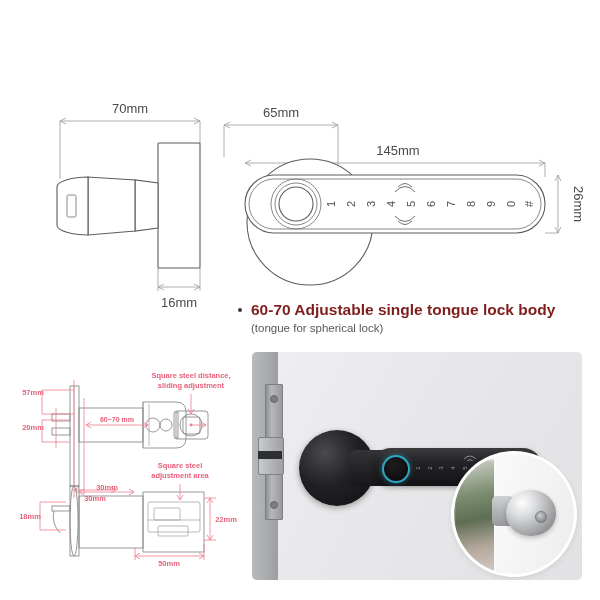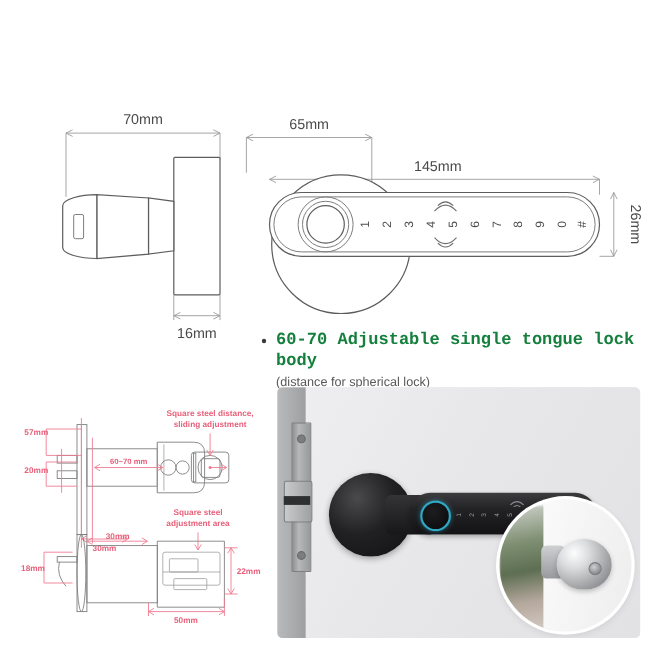--- a/index.html
+++ b/index.html
@@ -53,23 +53,23 @@
   .gln2{stroke:#9b9b9b;stroke-width:0.7;fill:none;}
 
   
   .bullet-block{position:absolute;left:238px;top:300px;width:350px;}
   .bullet-row{display:flex;align-items:flex-start;gap:9px;}
   .dot{
     width:4px;height:4px;border-radius:50%;
     background:#3a3a3a;margin-top:8px;flex:0 0 auto;
   }
   .bullet-main{
-    font-size:15.5px;font-weight:bold;color:#15803d;
+    font-size:15.5px;font-weight:bold;color:#7f1d1d;
     line-height:1.25;
-    font-family:Liberation Mono, monospace;
+    font-family:Liberation Sans, sans-serif;
   }
   .bullet-sub{
     font-size:11.5px;color:#585858;
     margin-left:13px;margin-top:3px;
     font-family:"Liberation Sans", sans-serif;
   }
 
   
   .photo{
     position:absolute;left:252px;top:352px;
@@ -260,21 +260,21 @@
     <path class="ln-thin" d="M340,138 l-3,-6 M340,138 l3,-6"></path>
     <line class="ln-thin" x1="327" y1="138" x2="340" y2="138"></line>
     <text class="dimtxt" x="356" y="109" text-anchor="middle" transform="rotate(90 356 109)">26mm</text>
   </svg>
 
   <div class="bullet-block">
     <div class="bullet-row">
       <div class="dot"></div>
       <div class="bullet-main">60-70 Adjustable single tongue lock body</div>
     </div>
-    <div class="bullet-sub">(distance for spherical lock)</div>
+    <div class="bullet-sub">(tongue for spherical lock)</div>
   </div>
 
   <svg width="240" height="215" style="position:absolute;left:8px;top:368px;">
 
     <rect class="gln" x="62" y="18" width="9" height="100" fill="#fff"></rect>
     <line class="gln2" x1="66" y1="18" x2="66" y2="118"></line>
 
     <rect class="gln" x="44" y="46" width="18" height="7" fill="#fff"></rect>
     <rect class="gln" x="44" y="60" width="18" height="7" fill="#fff"></rect>
 

